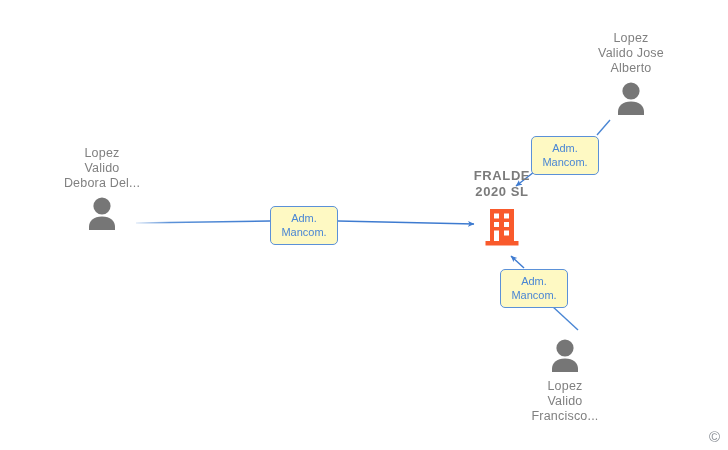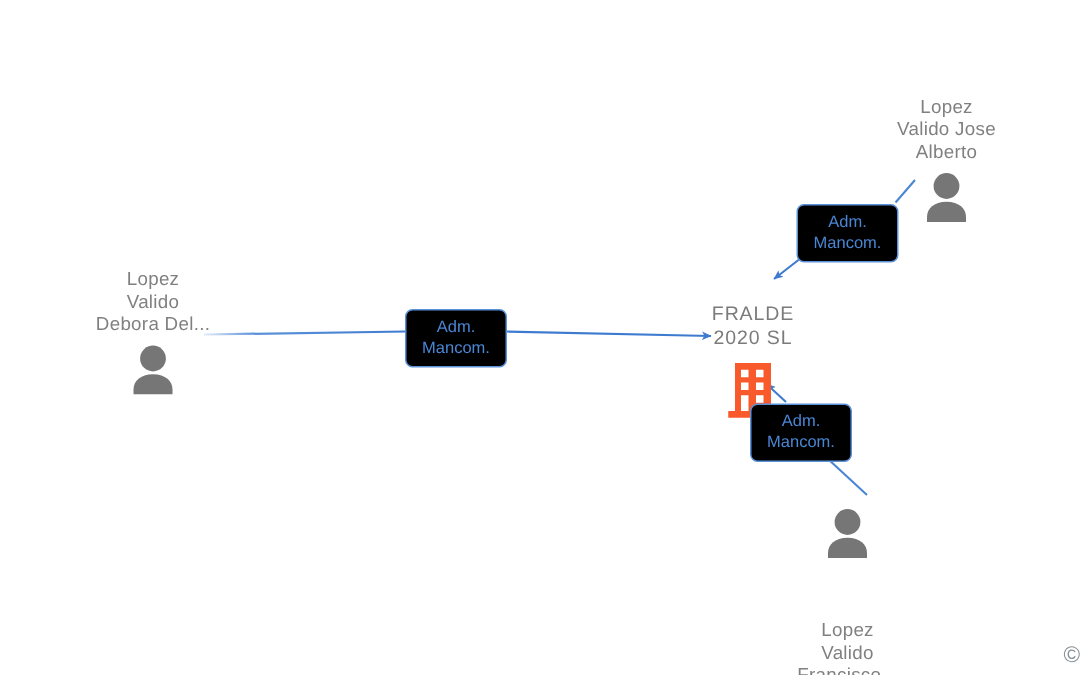--- a/index.html
+++ b/index.html
@@ -35,41 +35,40 @@
     align-items: center;
     width: 150px;
   }
   .node-label {
     color: #808080;
     font-size: 12.5px;
     line-height: 15px;
     text-align: center;
     white-space: pre-line;
     letter-spacing: .2px;
-    margin-top: 33px;
   }
   .node-label.company {
     color: #7b7b7b;
-    font-weight: normal;
+    font-weight: bold;
     font-size: 13px;
     line-height: 16px;
     letter-spacing: .6px;
   }
   .node-icon {
     display: block;
   }
   .person-node .node-icon { margin-top: 5px; }
   .person-node.label-below .node-icon { margin-bottom: 3px; }
   .company-node .node-icon { margin-top: 7px; }
 
   
   .edge-label {
     position: absolute;
     box-sizing: border-box;
-    background: #000000;
+    background: #fef9c3;
     border: 1.4px solid #5b91d8;
     border-radius: 5px;
     color: #4a86d4;
     font-size: 11px;
     line-height: 14px;
     text-align: center;
     padding: 4px 6px 5px 6px;
     white-space: pre-line;
   }
 

